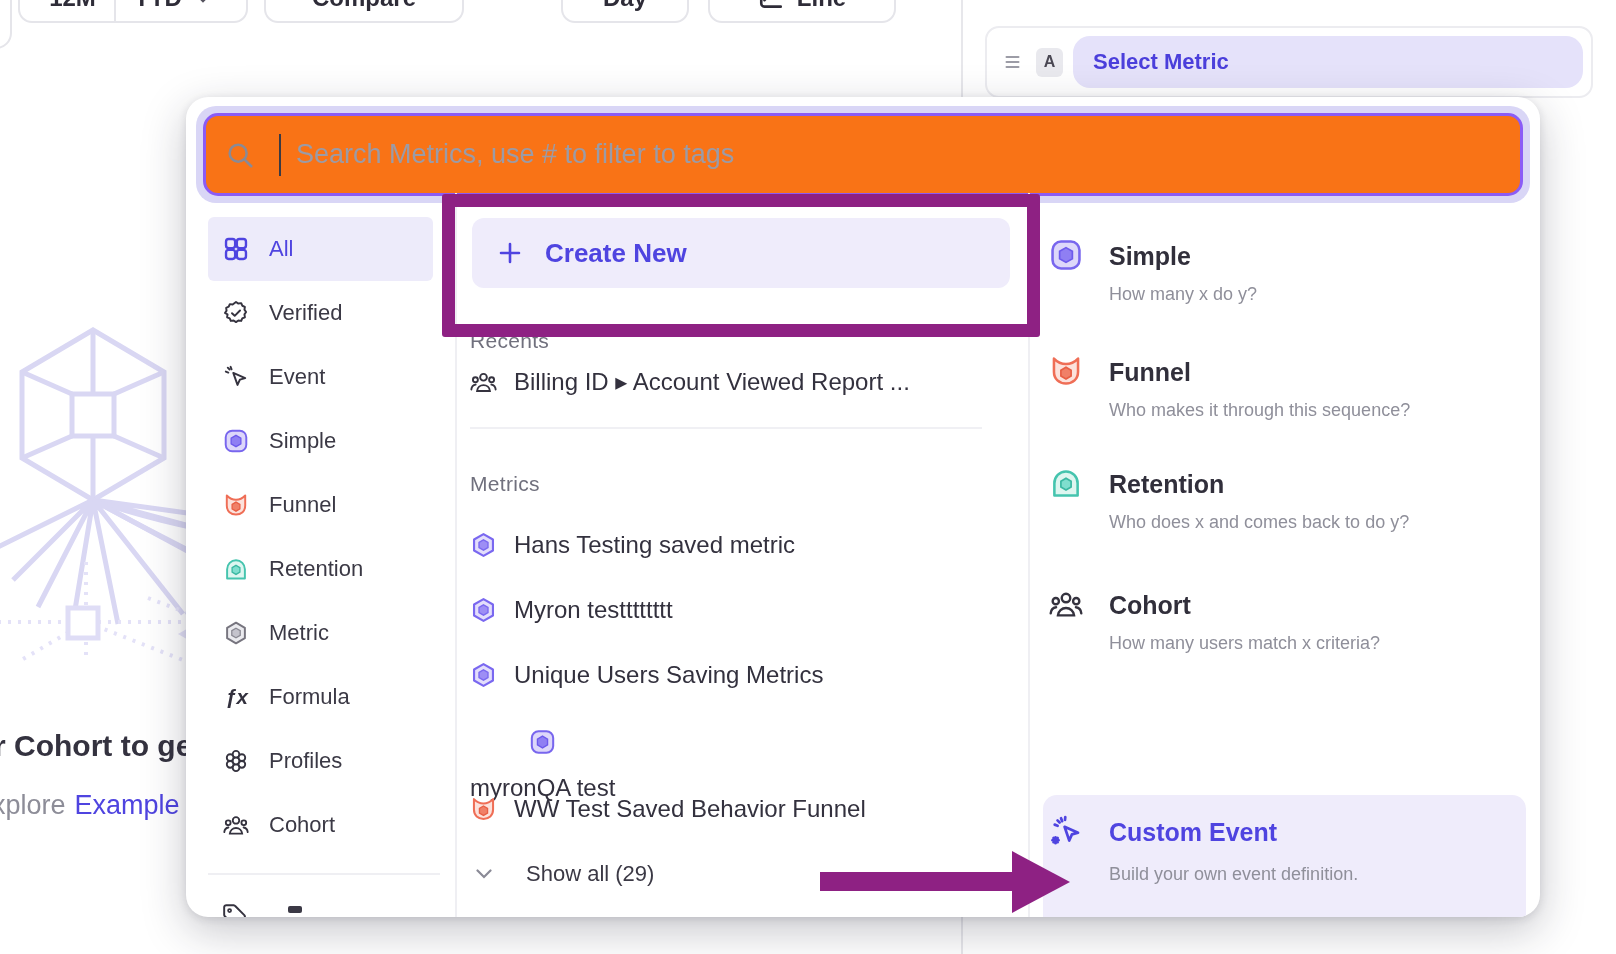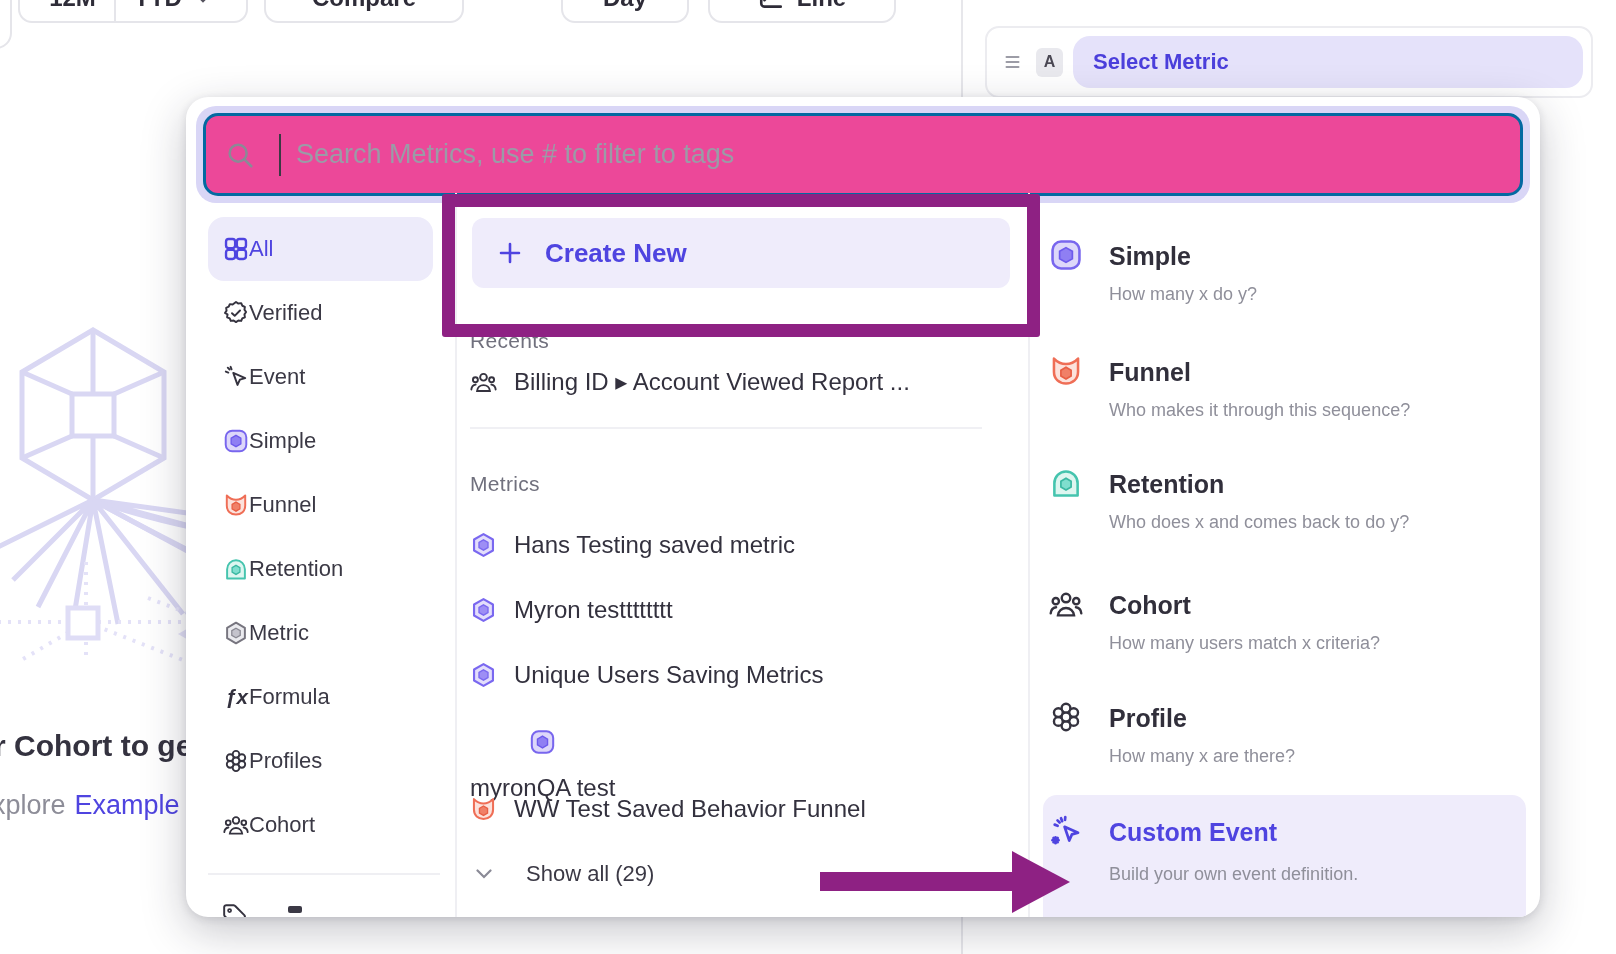--- a/index.html
+++ b/index.html
@@ -30,30 +30,30 @@
   .bg-headline{position:absolute;left:-6px;top:729px;font-size:30px;font-weight:700;color:#34323F;white-space:nowrap;}
   .bg-explore{position:absolute;left:-8px;top:790px;font-size:27px;color:#8D8D98;white-space:nowrap;}
   .bg-explore .lnk{color:#4f44e0;font-weight:500;margin-left:9px;}
 
   
   .modal{position:absolute;left:186px;top:97px;width:1354px;height:820px;background:#fff;
          border-radius:22px;box-shadow:0 14px 44px rgba(30,30,50,.25),0 2px 8px rgba(30,30,50,.12);
          overflow:hidden;z-index:10;}
   .search-ring{position:absolute;left:10px;top:9px;width:1334px;height:97px;border-radius:20px;background:#D9D6F6;}
   .search-box{position:absolute;left:17px;top:16px;width:1320px;height:83px;box-sizing:border-box;}
-  .search-box input{width:100%;height:100%;box-sizing:border-box;border:3px solid #0369a1;border-radius:15px;
-        background:#ec4899;font-family:"Liberation Sans",sans-serif;font-size:27px;color:#33313E;
+  .search-box input{width:100%;height:100%;box-sizing:border-box;border:3px solid #8b5cf6;border-radius:15px;
+        background:#f97316;font-family:"Liberation Sans",sans-serif;font-size:27px;color:#33313E;
         padding:0 20px 0 90px;outline:none;}
   .search-box input::placeholder{color:#9B9BA7;}
   .search-glyph{position:absolute;left:22px;top:27px;}
   .caret{position:absolute;left:76px;top:21px;width:2px;height:42px;background:#3A3A44;}
 
   .side{position:absolute;left:22px;top:120px;width:232px;}
-  .side-item{width:225px;height:64px;display:flex;align-items:center;padding-left:14px;
-             border-radius:16px;font-size:22px;font-weight:500;color:#3B3945;box-sizing:border-box;}
+  .side-item{width:225px;height:64px;display:flex;align-items:center;gap:20px;padding-left:14px;
+             border-radius:6px;font-size:22px;font-weight:500;color:#3B3945;box-sizing:border-box;}
   .side-item.sel{background:#EDEBFA;color:#4f44e0;}
   .icon-box{width:27px;display:flex;align-items:center;justify-content:center;}
   .side-div{position:absolute;left:22px;top:776px;width:232px;height:2px;background:#EFEFF3;}
   .frag-bar{position:absolute;left:102px;top:809px;width:14px;height:7px;background:#3B3945;border-radius:2px;}
 
   .col-div{position:absolute;top:96px;bottom:0;width:2px;background:#EFEFF3;}
 
   .create-btn{position:absolute;left:286px;top:121px;width:538px;height:70px;border-radius:12px;
               background:#EFECFB;display:flex;align-items:center;gap:22px;padding-left:24px;
               color:#4f44e0;font-size:26px;font-weight:700;box-sizing:border-box;}
@@ -422,37 +422,20 @@
               <path d="M22.8 18.6c-.2-2.3-1.7-4-3.8-4.3"></path>
               <circle cx="12" cy="7.8" r="3"></circle>
               <path d="M6.3 20c.3-3 2.7-5.2 5.7-5.2s5.4 2.2 5.7 5.2z"></path>
             </g>
           </svg>
       </span>
       <span class="t-title">Cohort</span>
       <span class="t-desc">How many users match x criteria?</span>
     </div>
 
-    <div class="type-row" style="top:597px;">
-      <span class="t-icon">
-        <svg width="34" height="34" viewBox="0 0 24 24">
-            <g fill="#fff" stroke="#35333F" stroke-width="1.7">
-              <circle cx="12" cy="5.8" r="3.1"></circle>
-              <circle cx="17.4" cy="8.9" r="3.1"></circle>
-              <circle cx="17.4" cy="15.1" r="3.1"></circle>
-              <circle cx="12" cy="18.2" r="3.1"></circle>
-              <circle cx="6.6" cy="15.1" r="3.1"></circle>
-              <circle cx="6.6" cy="8.9" r="3.1"></circle>
-              <circle cx="12" cy="12" r="3.1"></circle>
-            </g>
-          </svg>
-      </span>
-      <span class="t-title">Profile</span>
-      <span class="t-desc">How many x are there?</span>
-    </div>
 
     <div class="type-row hl" style="top:711px;">
       <span class="t-icon">
         <svg width="34" height="34" viewBox="0 0 24 24">
             <path d="M11 9l9.5 4.2-4.3 1.2-1.9 4.3z" fill="none" stroke="#4f44e0" stroke-width="1.9" stroke-linejoin="round"></path>
             <g stroke="#4f44e0" stroke-width="1.9" stroke-linecap="round">
               <path d="M8.5 3l.8 2.1"></path>
               <path d="M4 7.5l2.1.8"></path>
               <path d="M6 4.5l1.5 1.5"></path>
               <path d="M11.5 2.2l-.2 2"></path>

